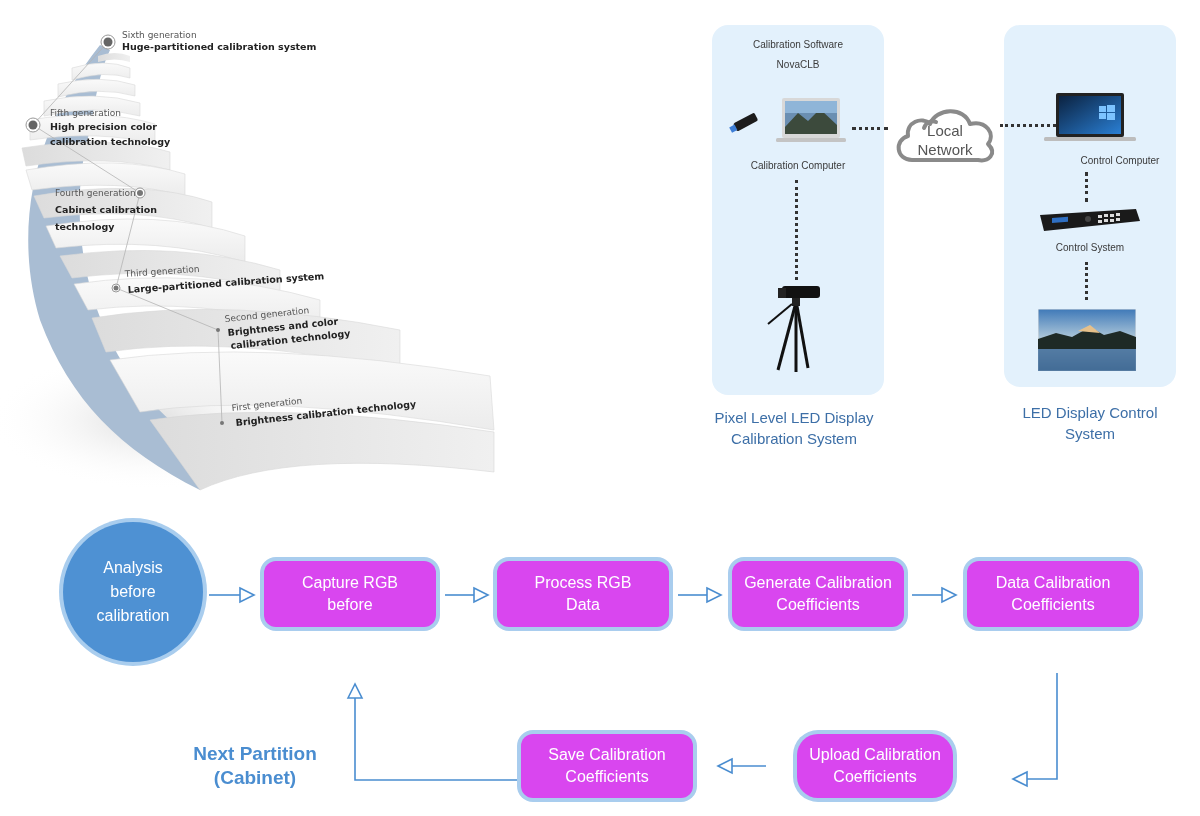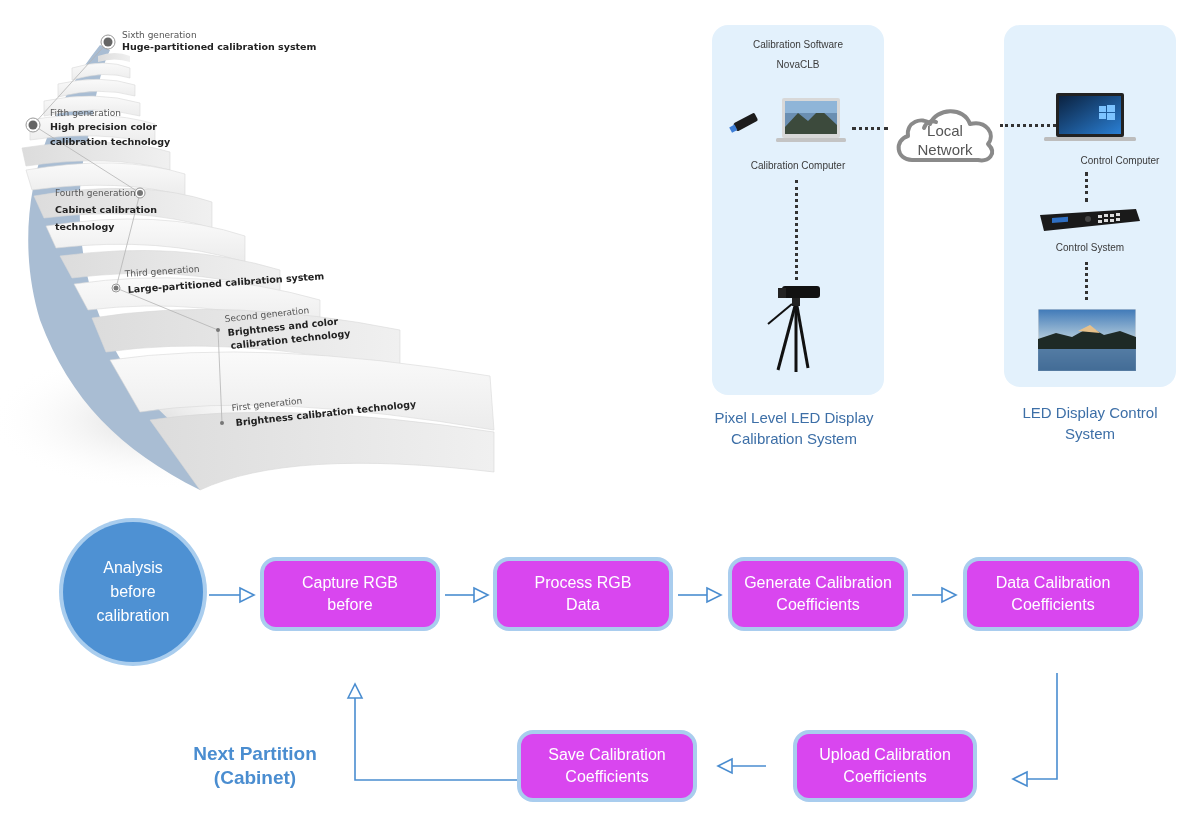--- a/index.html
+++ b/index.html
@@ -275,21 +275,21 @@
       <div>Generate Calibration</div>
       <div>Coefficients</div>
     </div>
 </div>
 <div class="step" style="left:967px; top:561px; width:172px; height:66px;">
   <div>
       <div>Data Calibration</div>
       <div>Coefficients</div>
     </div>
 </div>
-<div class="step" style="left:797px; top:734px; width:176px; height:64px;">
+<div class="step" style="left:797px; top:734px; width:156px; height:64px;border-radius:21px;">
   <div>
       <div>Upload Calibration</div>
       <div>Coefficients</div>
     </div>
 </div>
 <div class="step" style="left:521px; top:734px; width:172px; height:64px;">
   <div>
       <div>Save Calibration</div>
       <div>Coefficients</div>
     </div>

